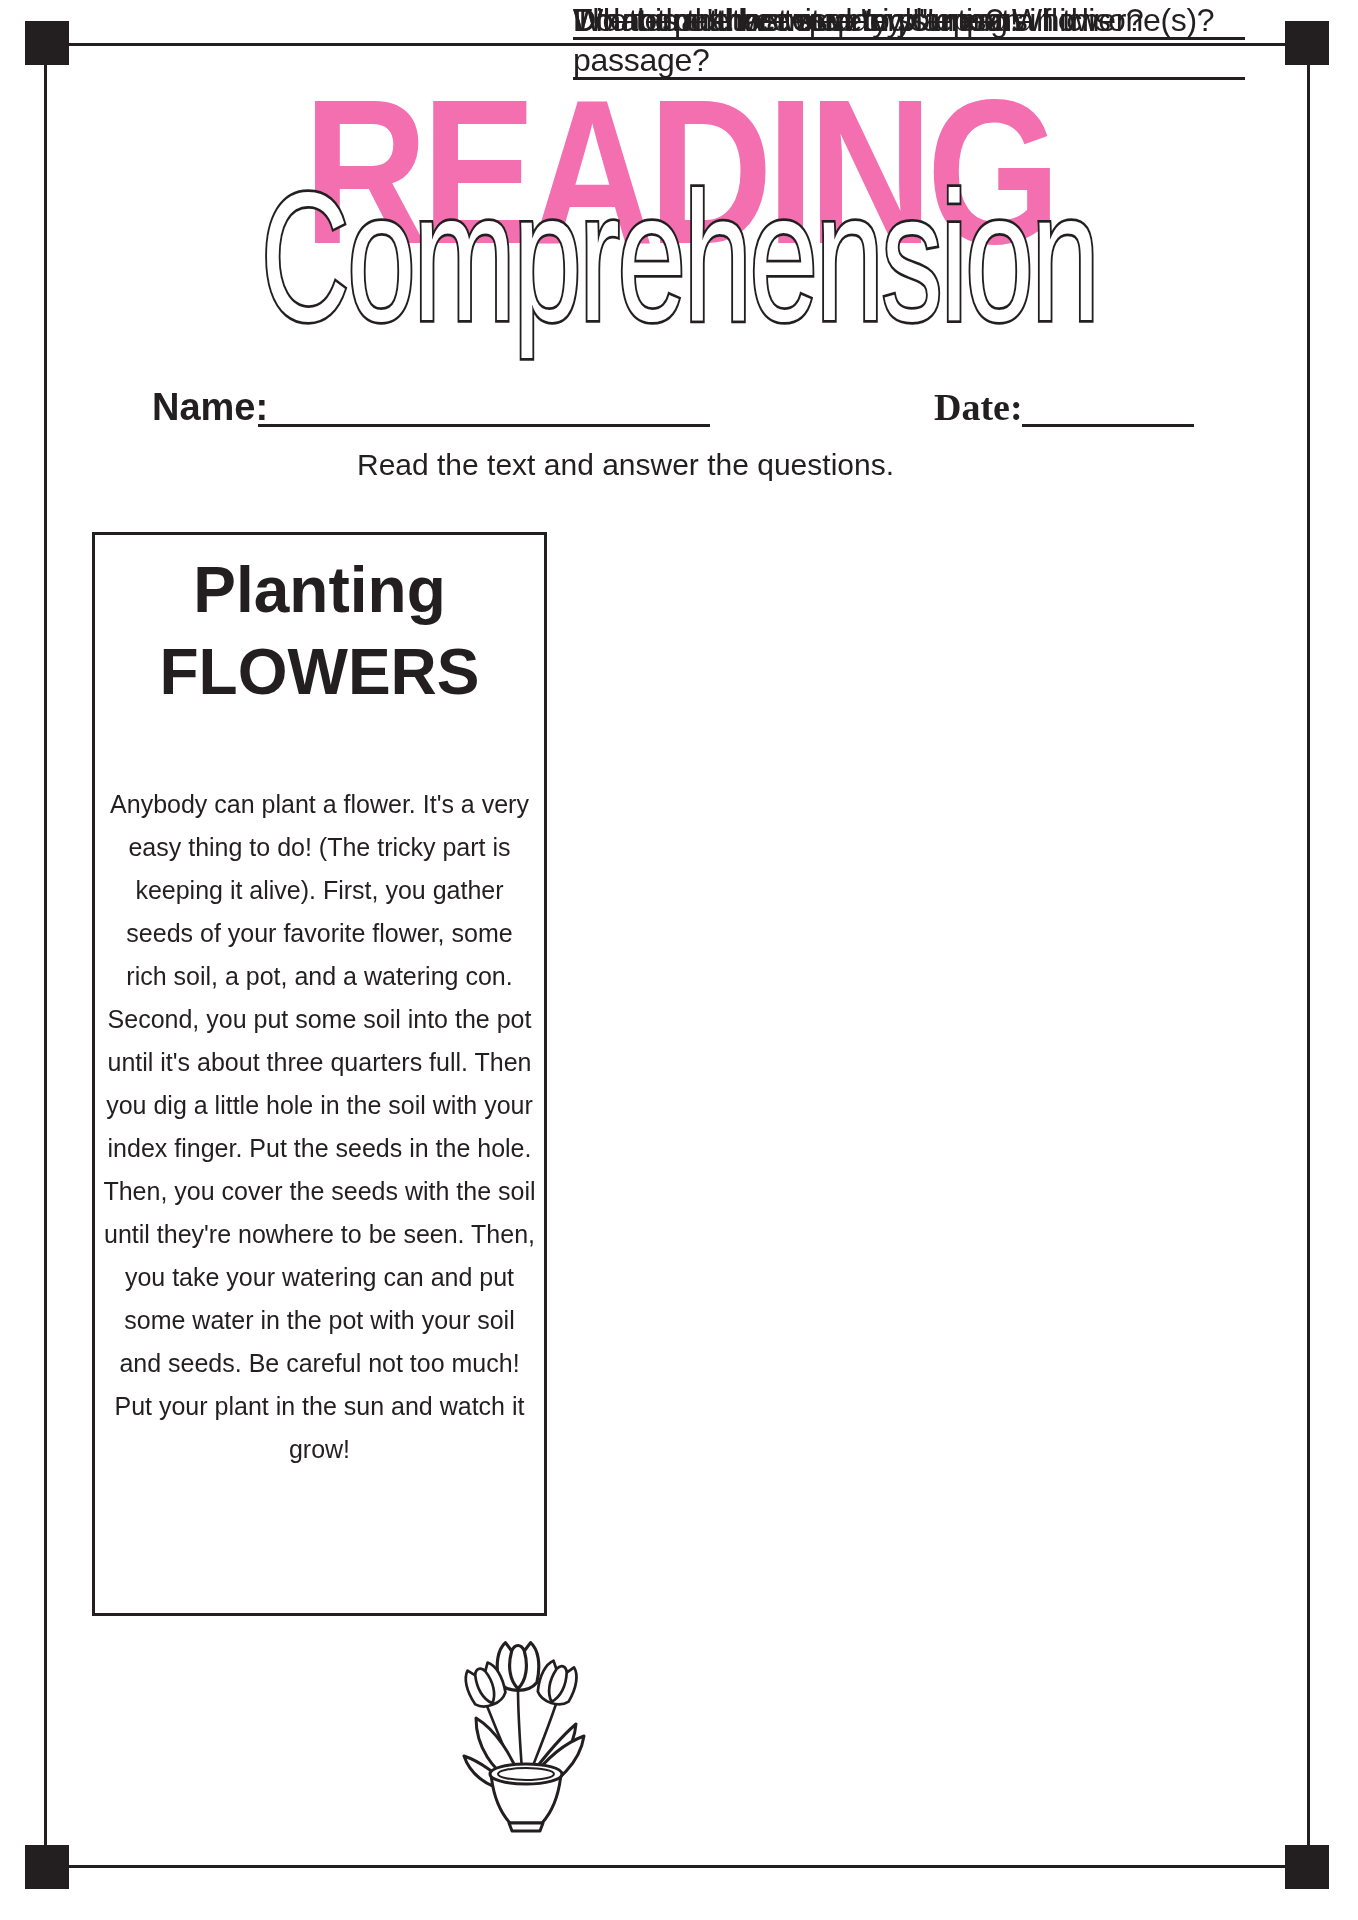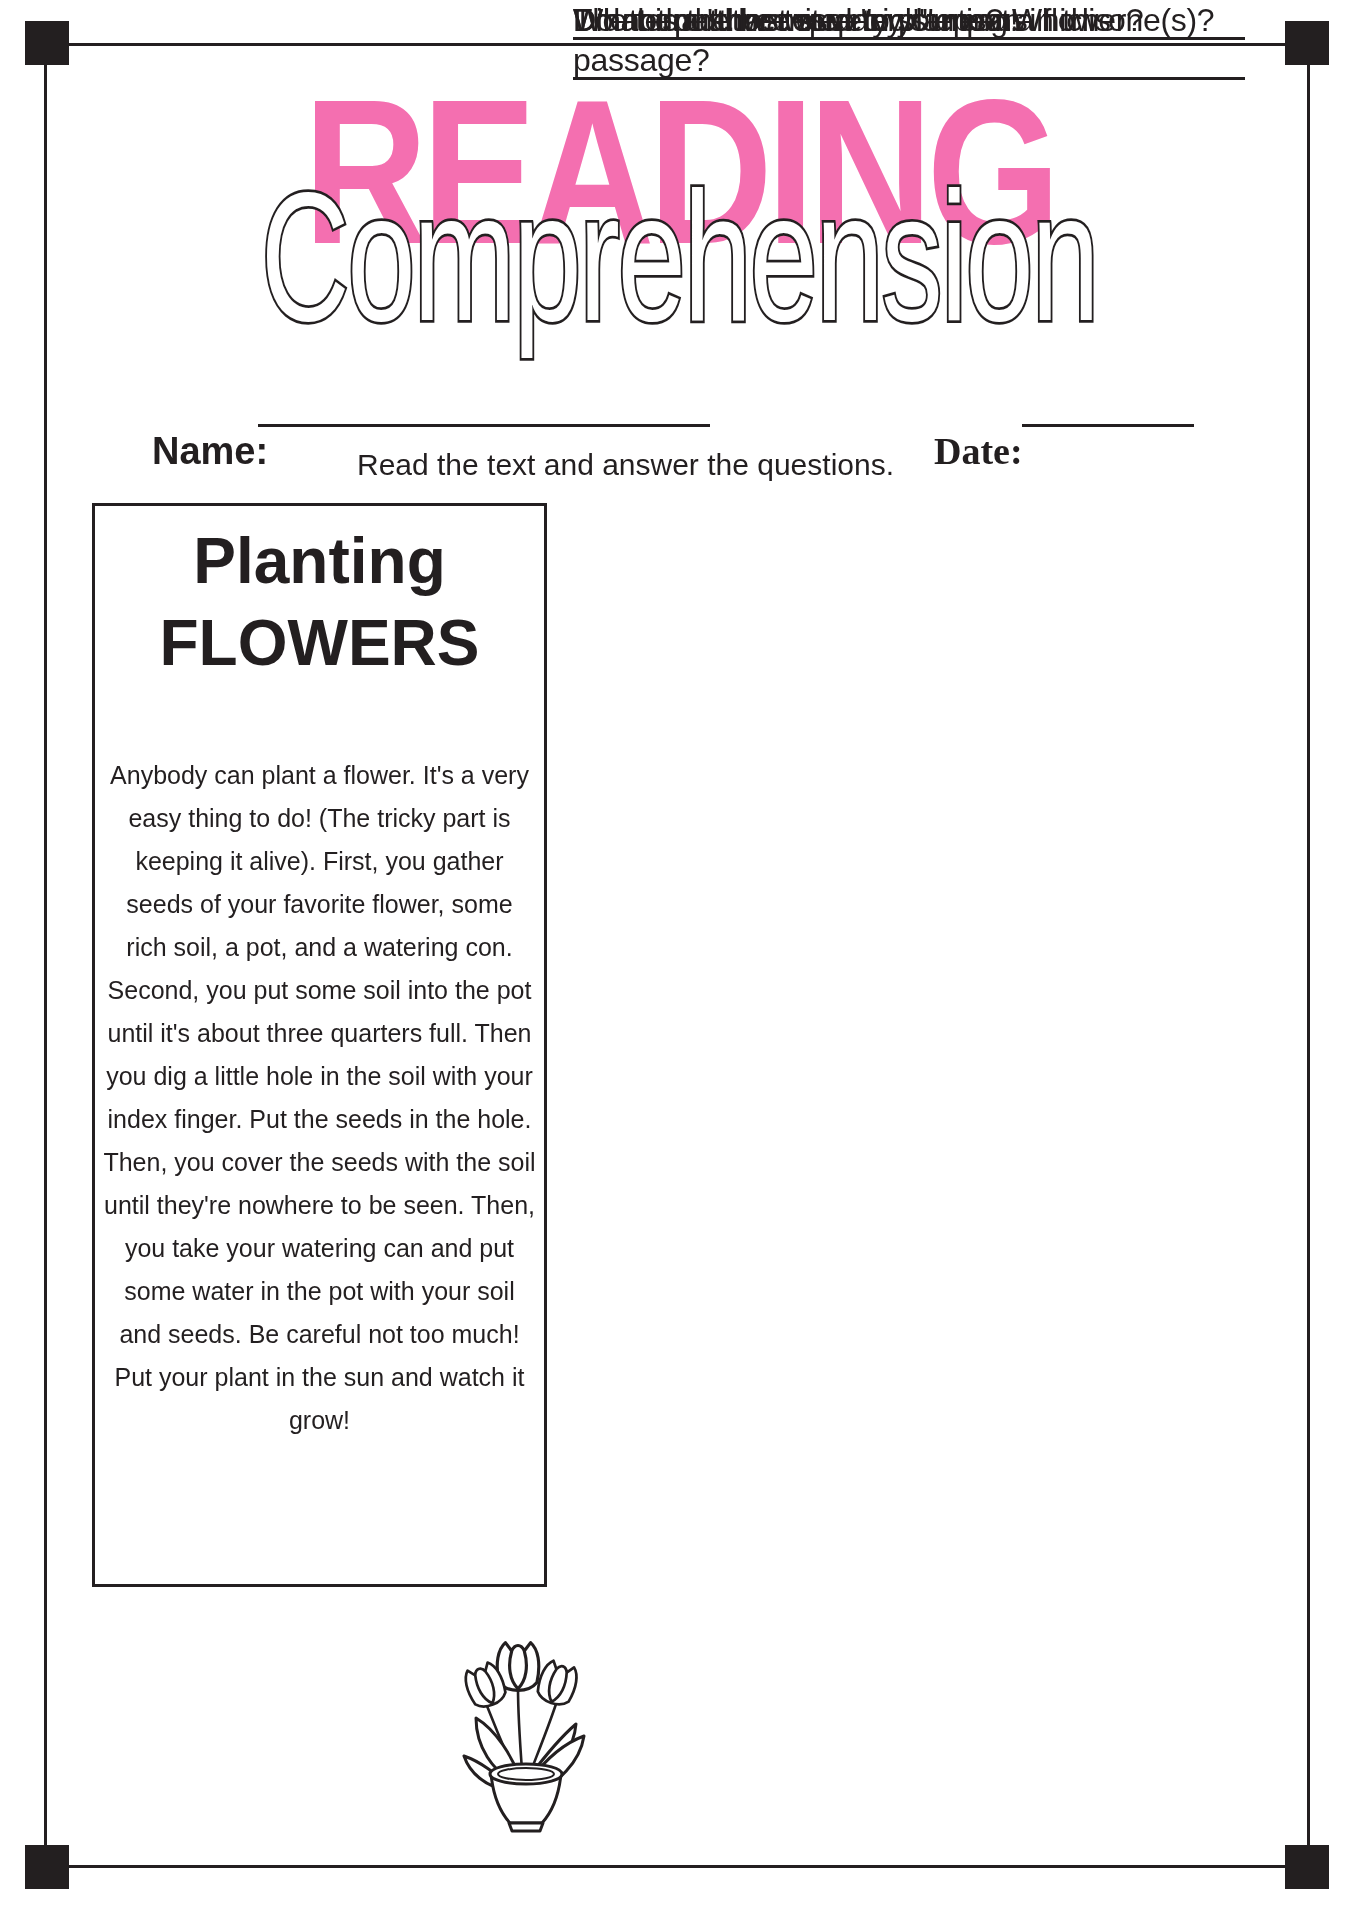--- a/index.html
+++ b/index.html
@@ -47,38 +47,38 @@
     -webkit-text-stroke:4.5px var(--ink);
     paint-order:stroke fill;
     transform:scale(0.82,1.22);transform-origin:50% 0;
     white-space:nowrap;
     z-index:2;
   }
 
   
   .field-label{
     position:absolute;top:388px;
-    font-size:38px;font-weight:700;line-height:1;margin-top:44px;
+    font-size:38px;font-weight:700;line-height:1;
   }
   .name-label{left:152px;}
   .date-label{left:934px;font-family:Liberation Serif, serif;}
   .write-line{
     position:absolute;height:0;border-bottom:3px solid var(--ink);
   }
   .name-line{left:258px;top:424px;width:452px;}
   .date-line{left:1022px;top:424px;width:172px;}
 
   .instruction{
     position:absolute;left:0;top:448px;width:1251px;
     text-align:center;font-size:30px;font-weight:400;
   }
 
   
   .passage-box{
-    position:absolute;left:92px;top:503px;width:455px;height:1084px;
+    position:absolute;left:92px;top:532px;width:455px;height:1084px;
     border:3px solid var(--ink);
   }
   .passage-title{
     margin-top:14px;
     text-align:center;
     font-size:64px;font-weight:700;line-height:82px;
   }
   .passage-body{
     position:absolute;left:8px;right:8px;top:248px;
     text-align:center;

